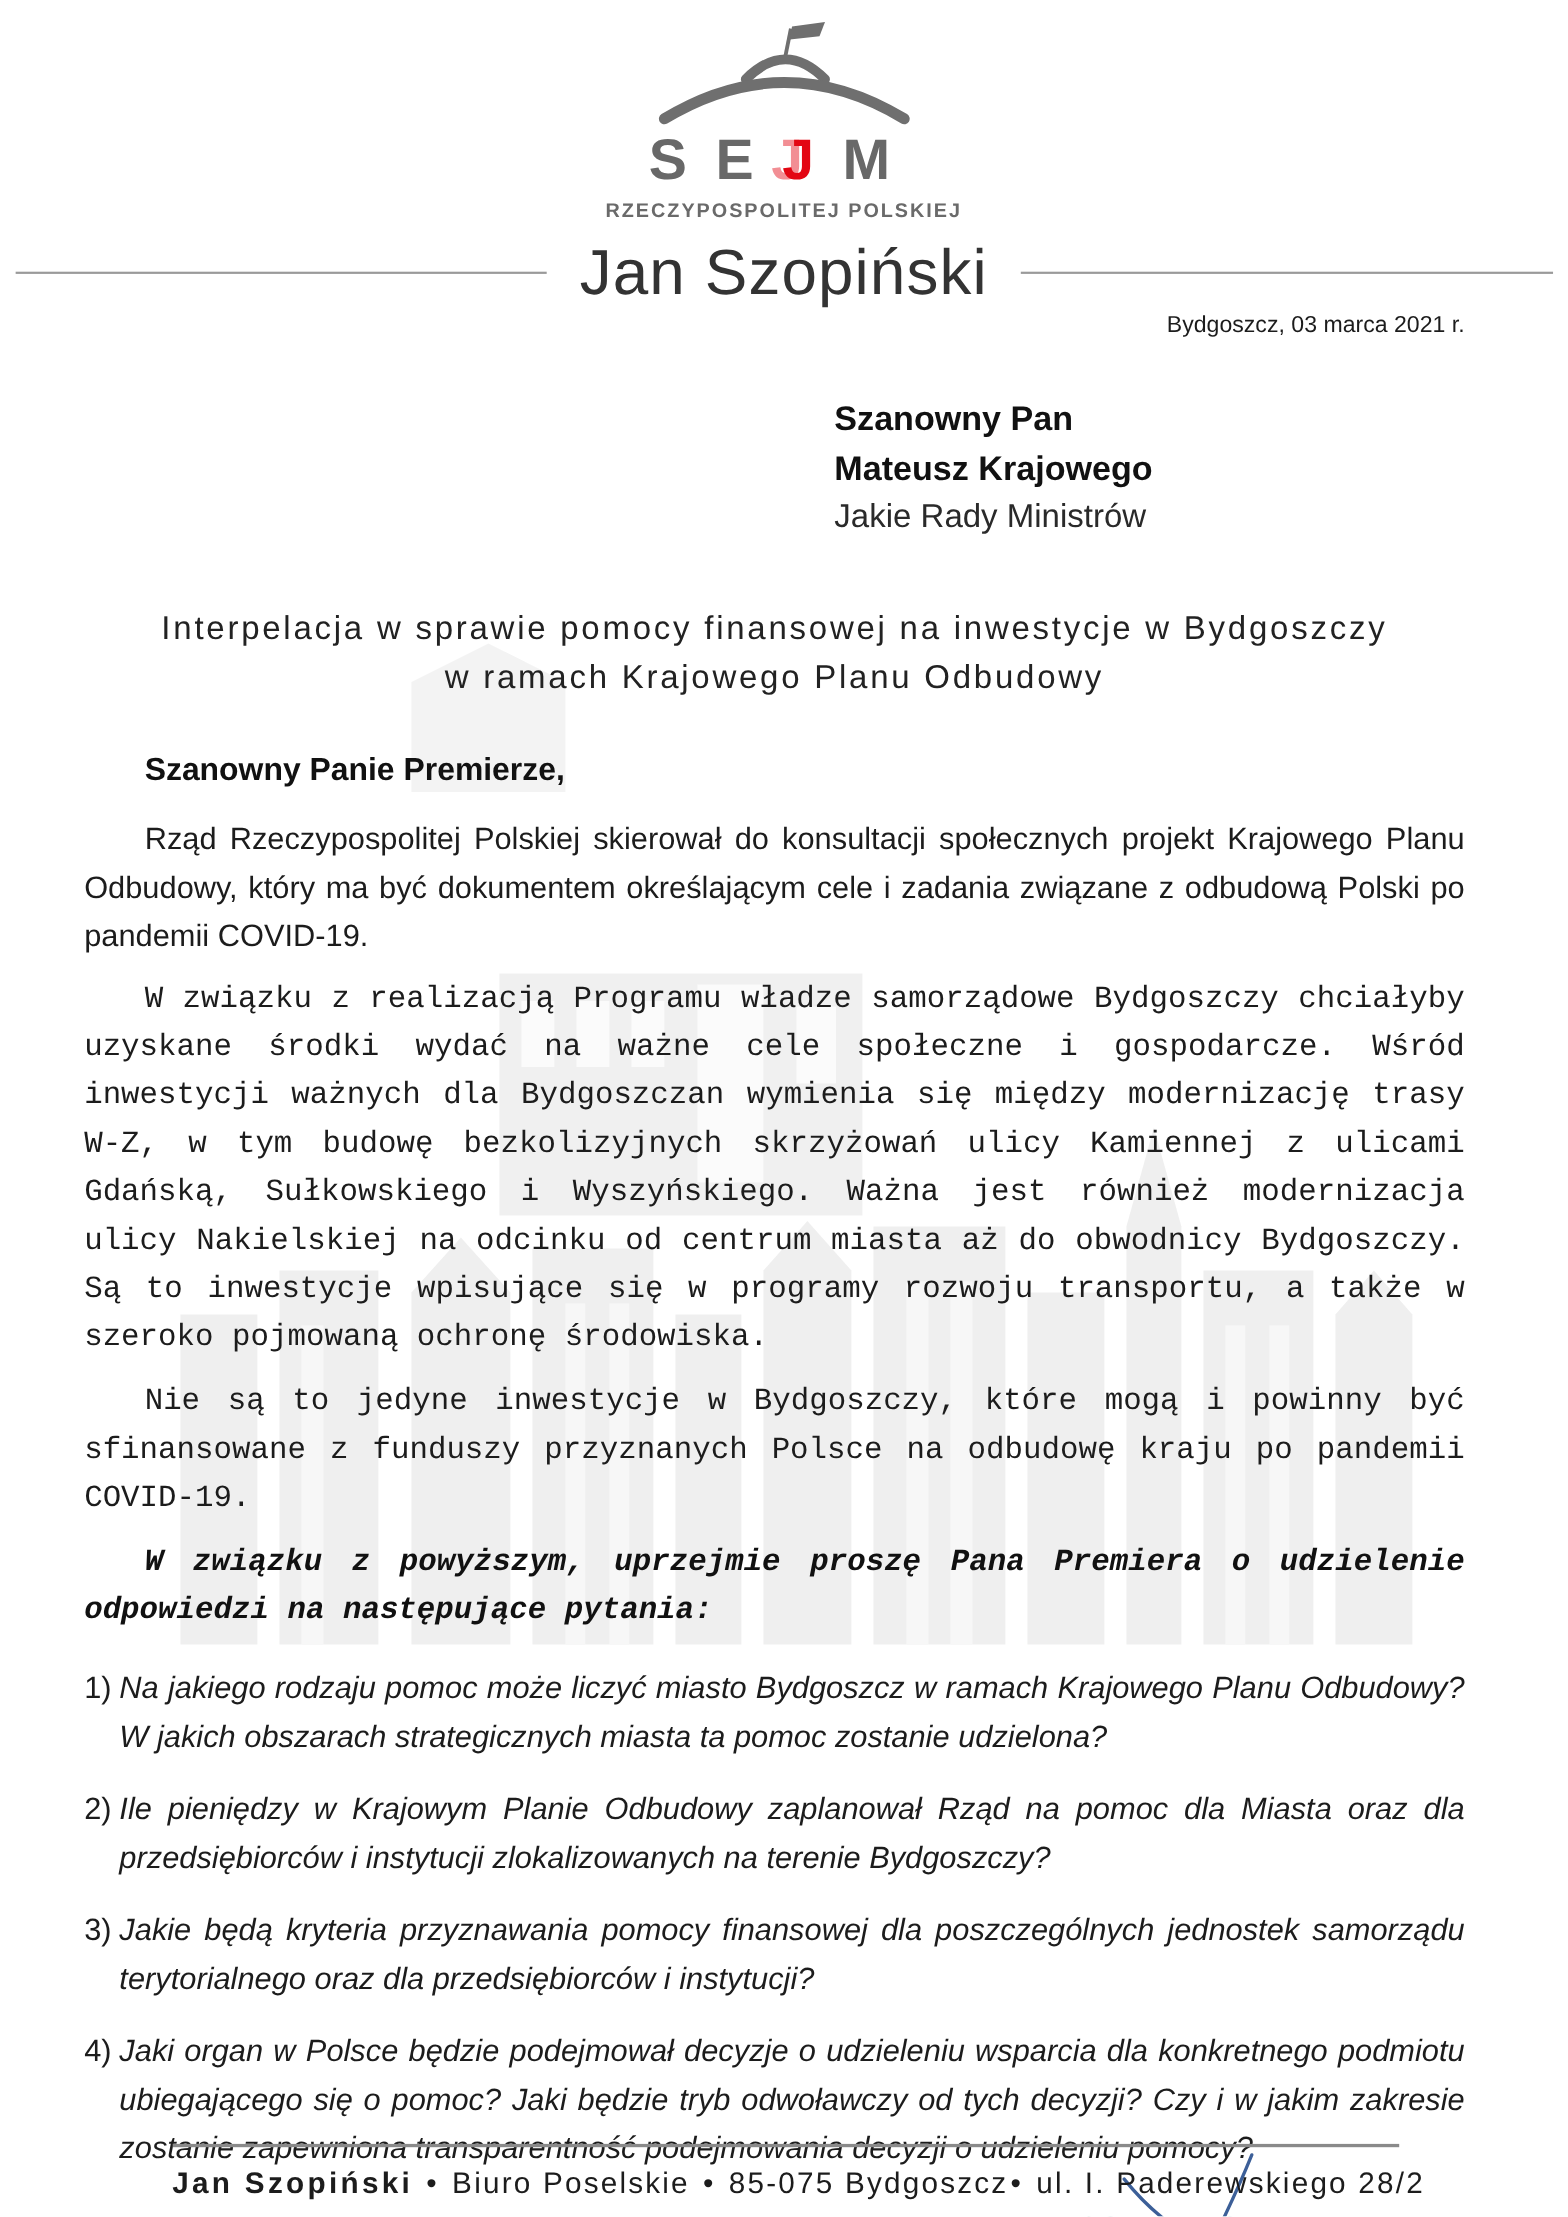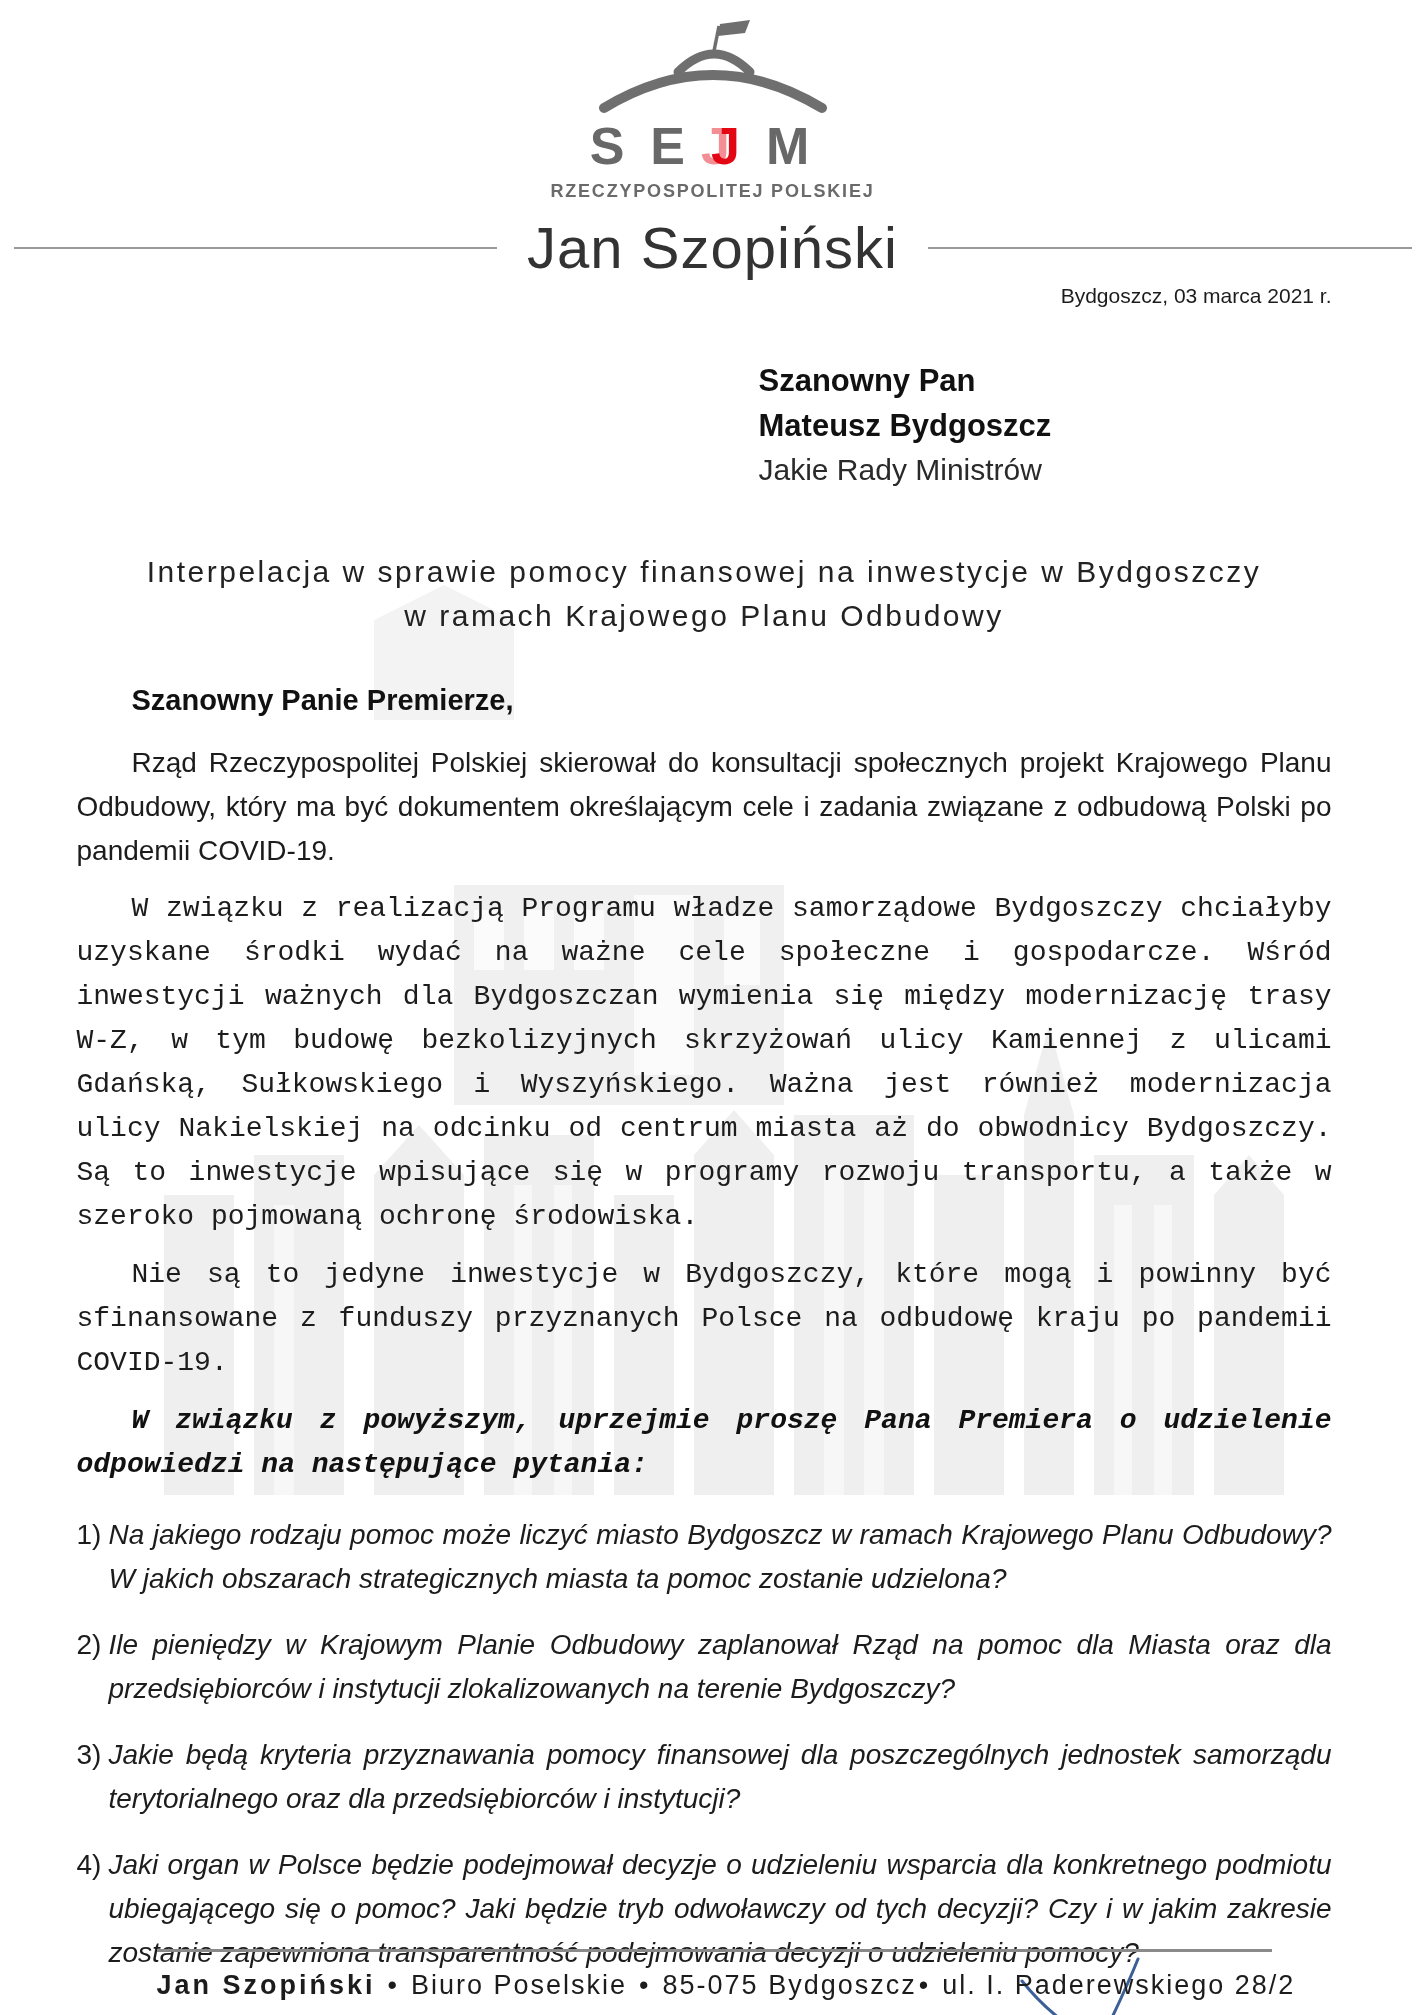--- a/index.html
+++ b/index.html
@@ -134,21 +134,21 @@
     <div class="name-band">
       <div class="rule"></div>
       <div class="deputy-name">Jan Szopiński</div>
       <div class="rule"></div>
     </div>
 
     <div class="date-line">Bydgoszcz, 03 marca 2021 r.</div>
 
     <div class="recipient">
       <div class="r-bold">Szanowny Pan</div>
-      <div class="r-bold">Mateusz Bydgoszcz</div>
+      <div class="r-bold">Mateusz Krajowego</div>
       <div class="r-light">Jakie Rady Ministrów</div>
     </div>
 
     <div class="subject">
       <div>Interpelacja w sprawie pomocy finansowej na inwestycje w Bydgoszczy</div>
       <div>w ramach Krajowego Planu Odbudowy</div>
     </div>
 
     <div class="salutation">Szanowny Panie Premierze,</div>
 

